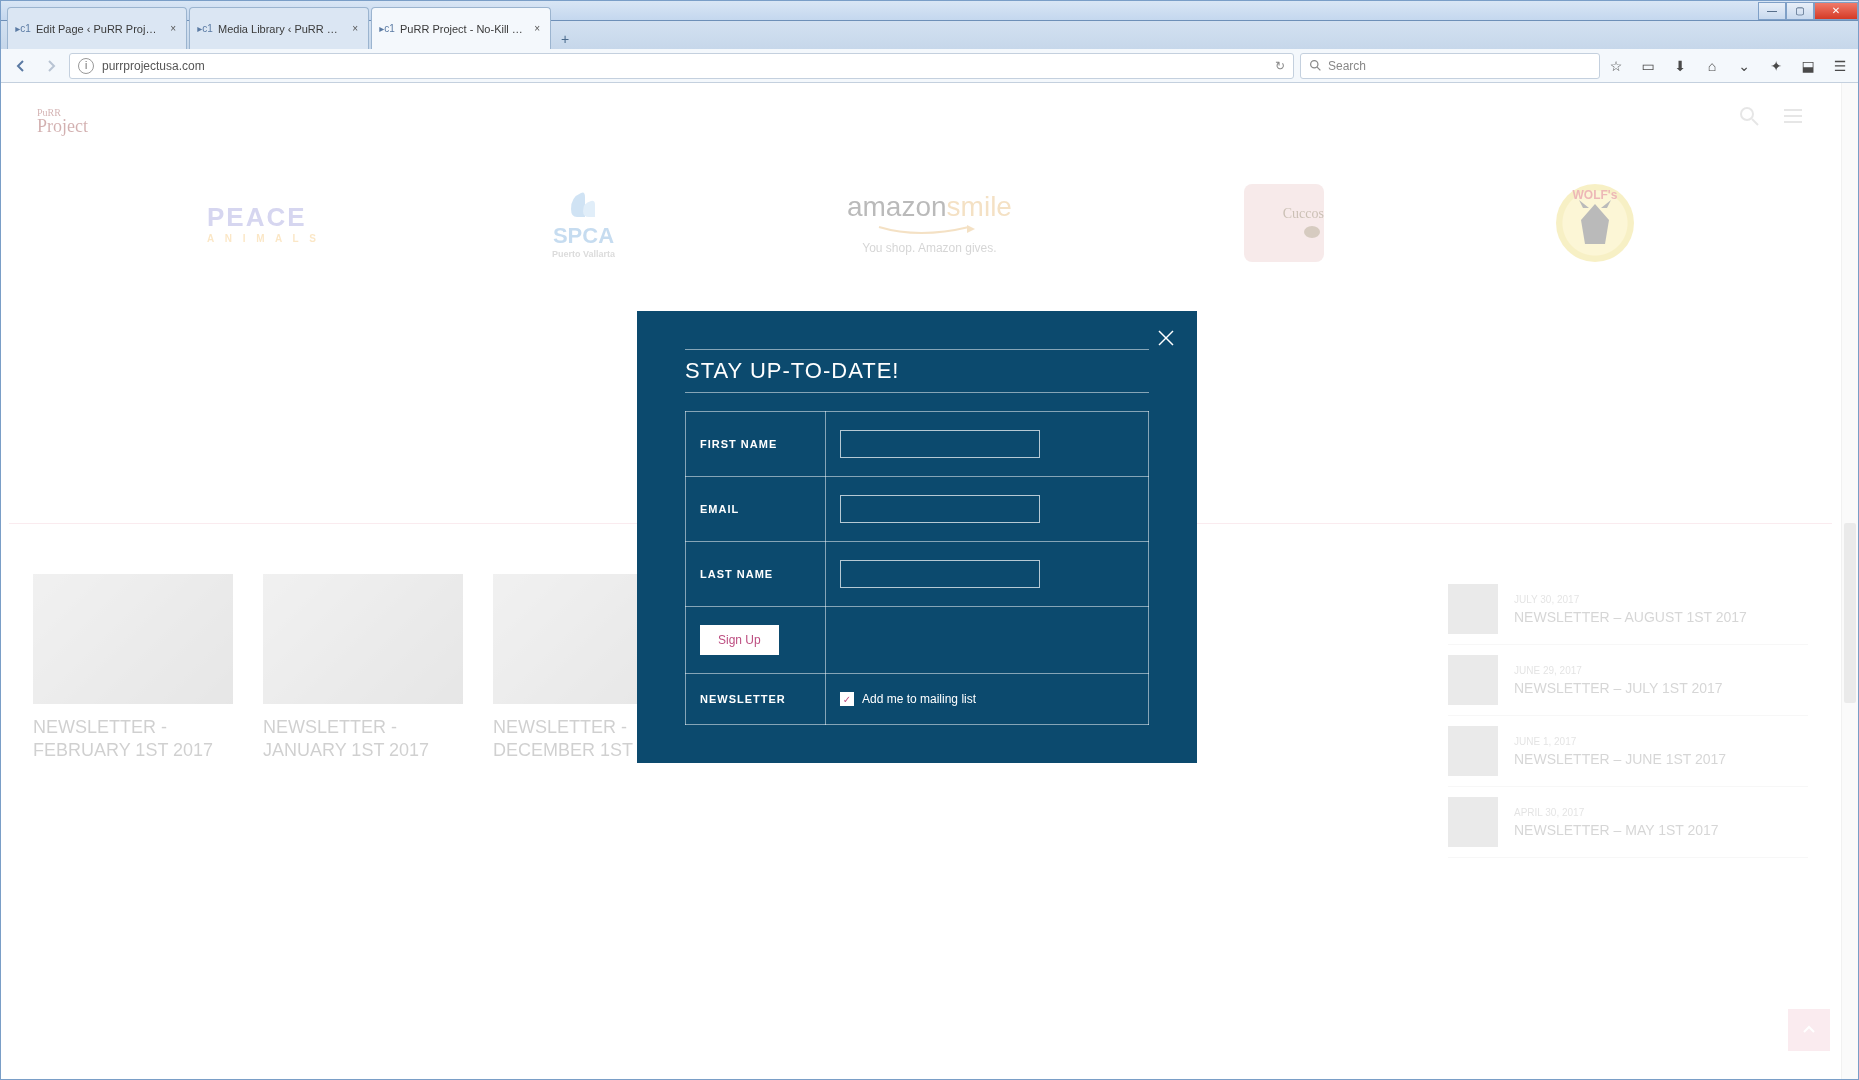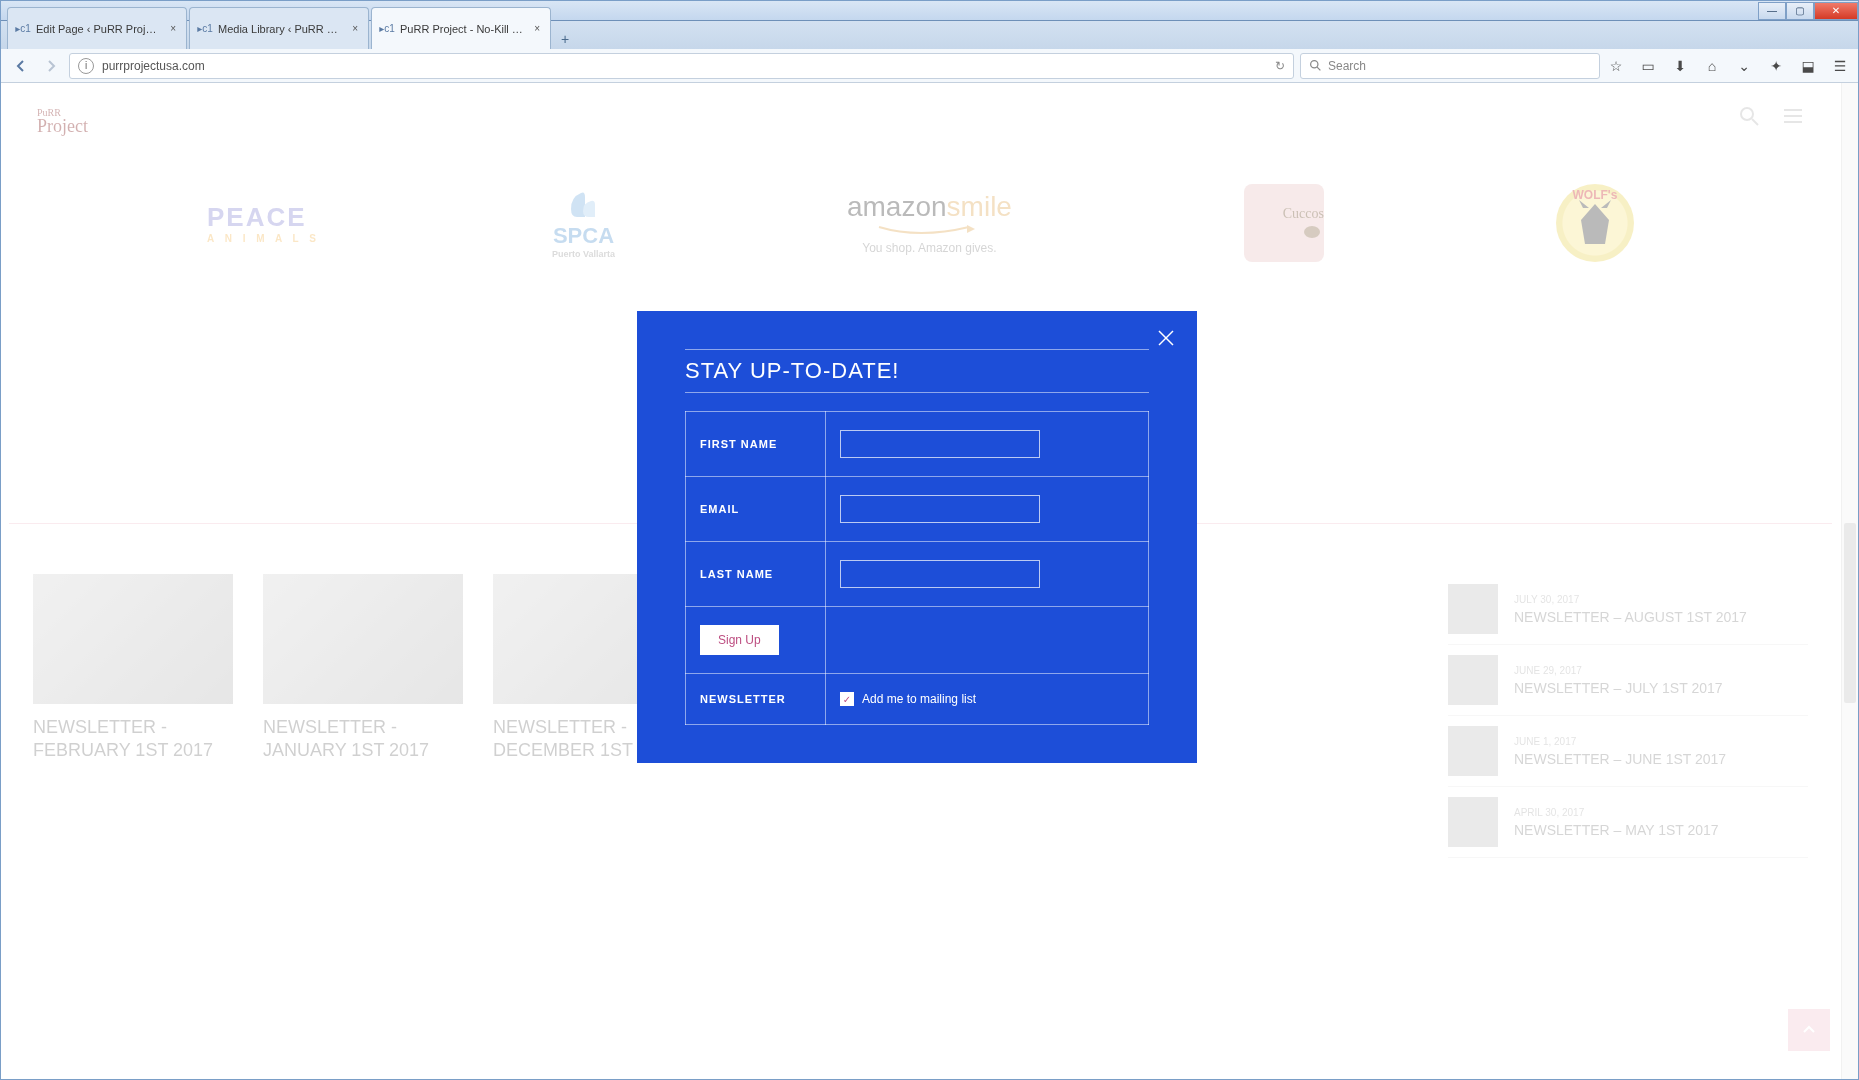--- a/index.html
+++ b/index.html
@@ -213,21 +213,21 @@
 
 .scroll-top{
   position:absolute;right:28px;bottom:28px;width:42px;height:42px;
   background:#f0c6d0;display:flex;align-items:center;justify-content:center;
 }
 
 
 .modal{
   position:absolute;z-index:20;
   left:636px; top:228px;
-  width:560px; background:#1d4ed8;
+  width:560px; background:#0c4a6e;
   padding:38px 48px 38px 48px;
   color:#fff;
 }
 .modal-close{
   position:absolute;top:18px;right:22px;color:#fff;cursor:pointer;
 }
 .modal-header{
   border-top:1px solid rgba(255,255,255,0.5);
   border-bottom:1px solid rgba(255,255,255,0.5);
   padding:8px 0;margin-bottom:18px;

